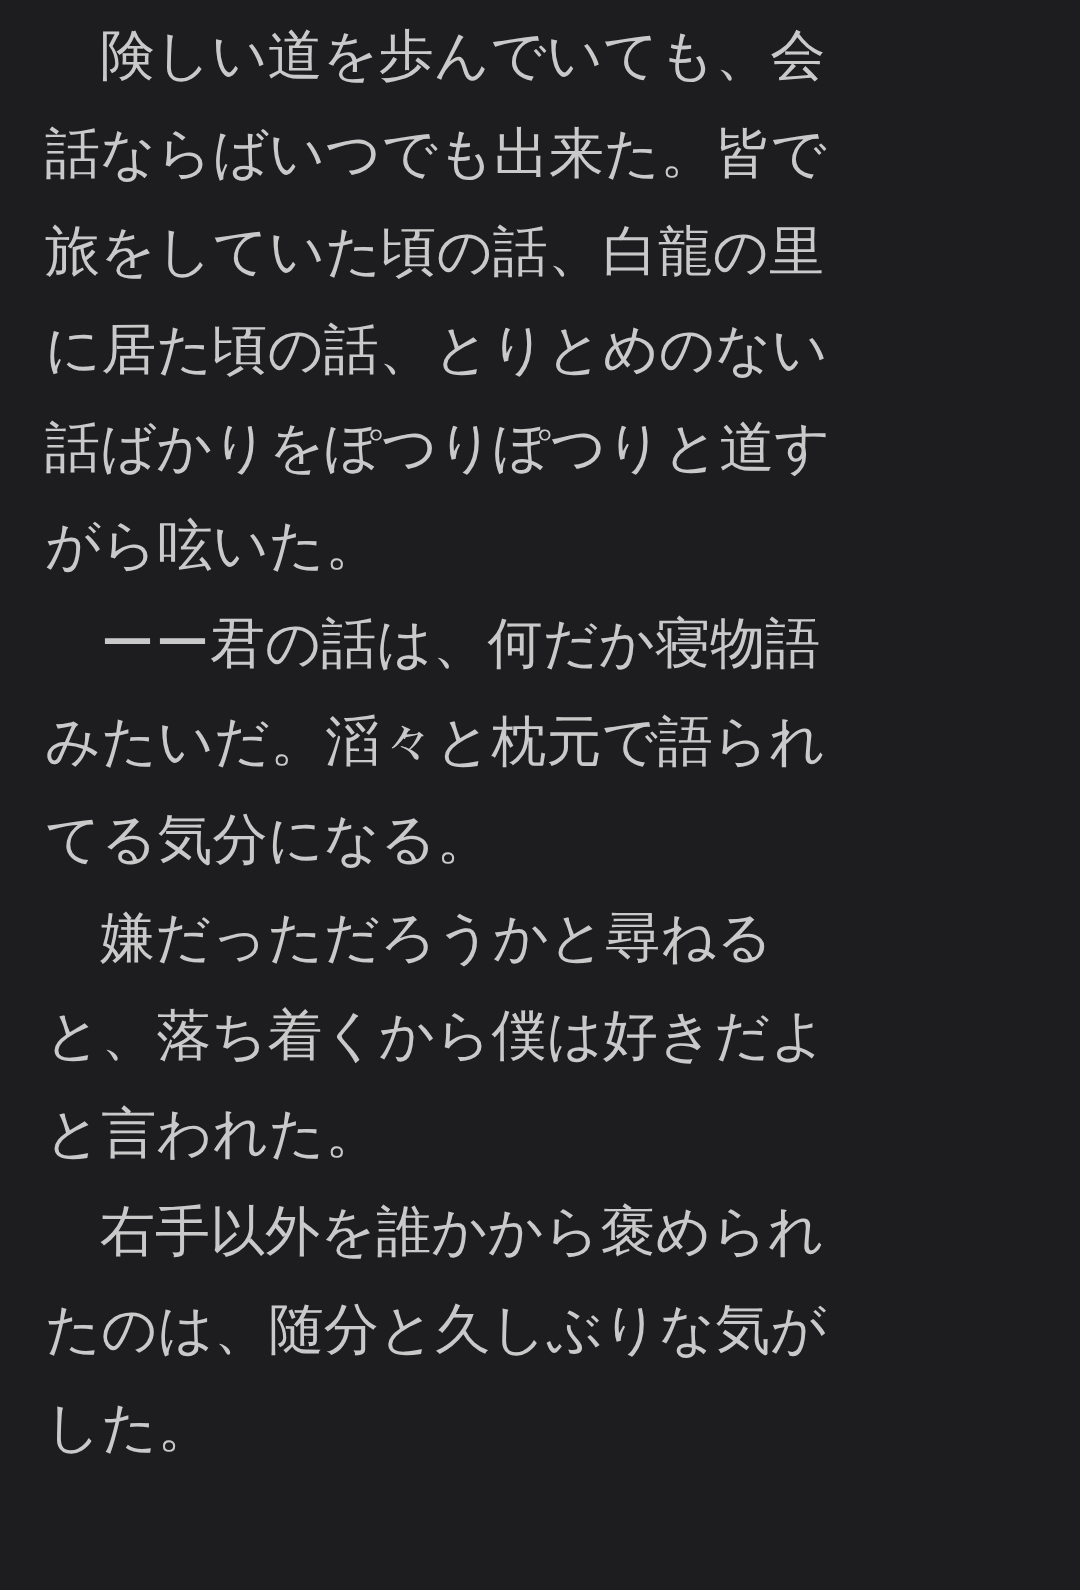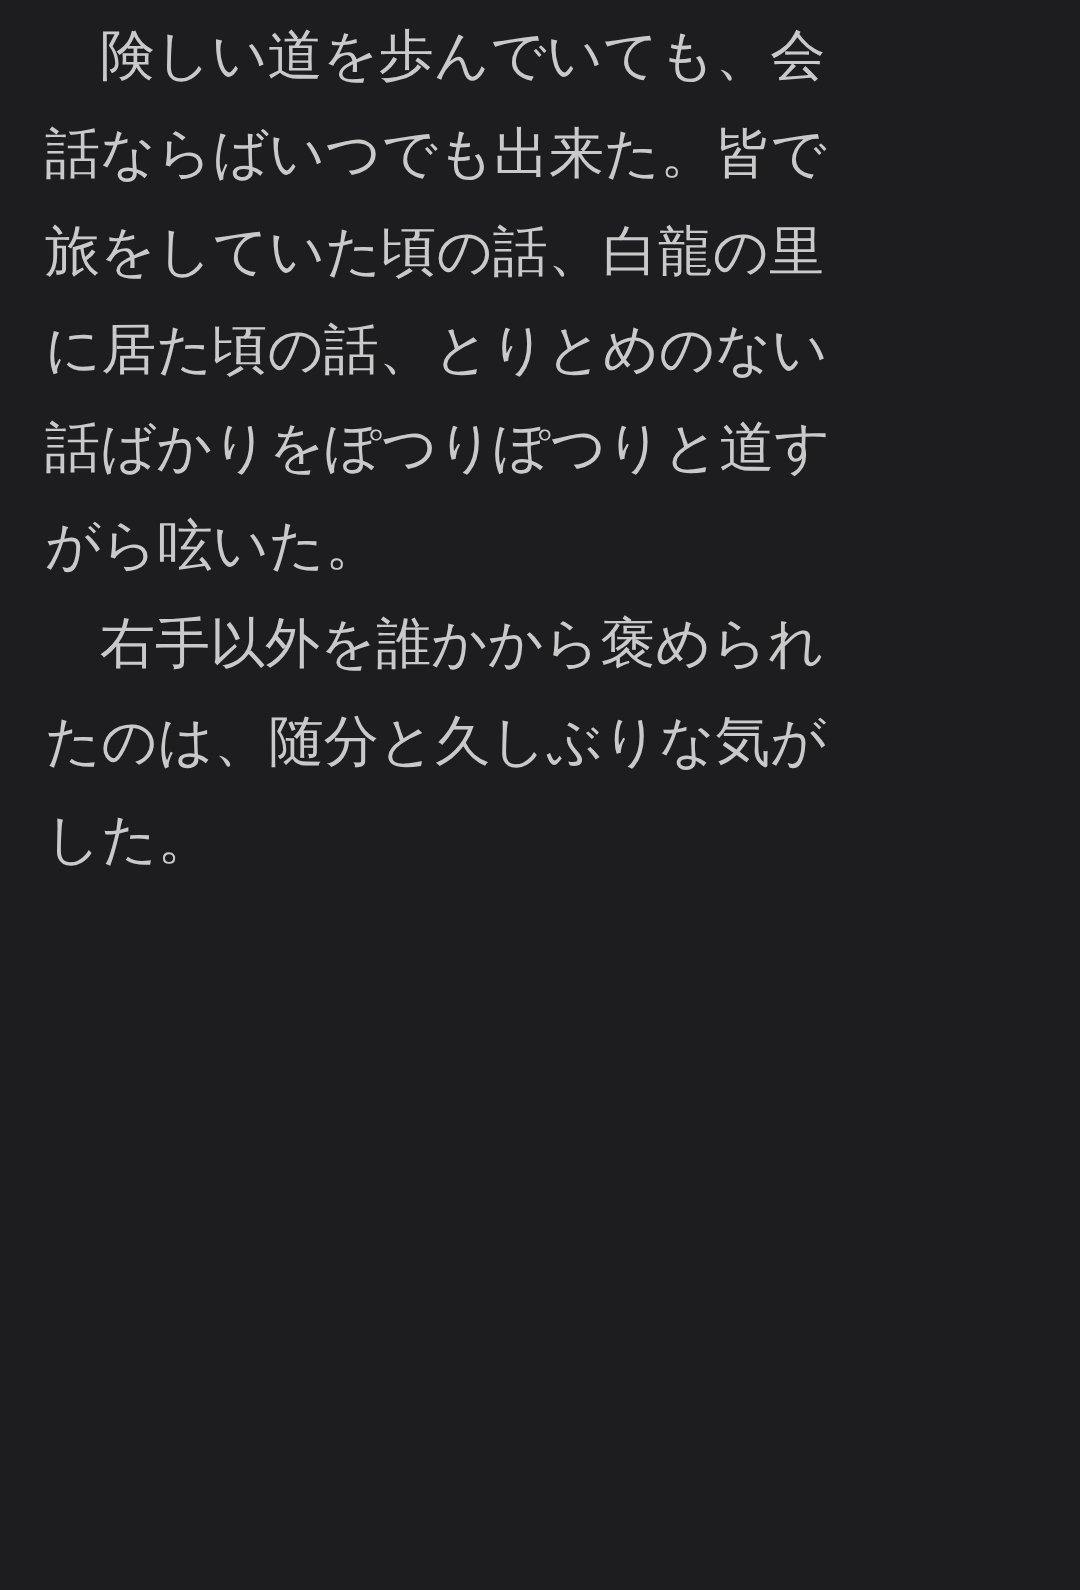--- a/index.html
+++ b/index.html
@@ -29,15 +29,17 @@
     overflow-wrap: break-word;
     line-break: strict;
   }
 </style>
 </head>
 <body>
 
 <main class="page">
   <article class="novel-text">
     <p>険しい道を歩んでいても、会話ならばいつでも出来た。皆で旅をしていた頃の話、白龍の里に居た頃の話、とりとめのない話ばかりをぽつりぽつりと道すがら呟いた。</p>
+    <p>ーー君の話は、何だか寝物語みたいだ。滔々と枕元で語られてる気分になる。</p>
+    <p>嫌だっただろうかと尋ねると、落ち着くから僕は好きだよと言われた。</p>
     <p>右手以外を誰かから褒められたのは、随分と久しぶりな気がした。</p>
   </article>
 </main>
 
 </body></html>

